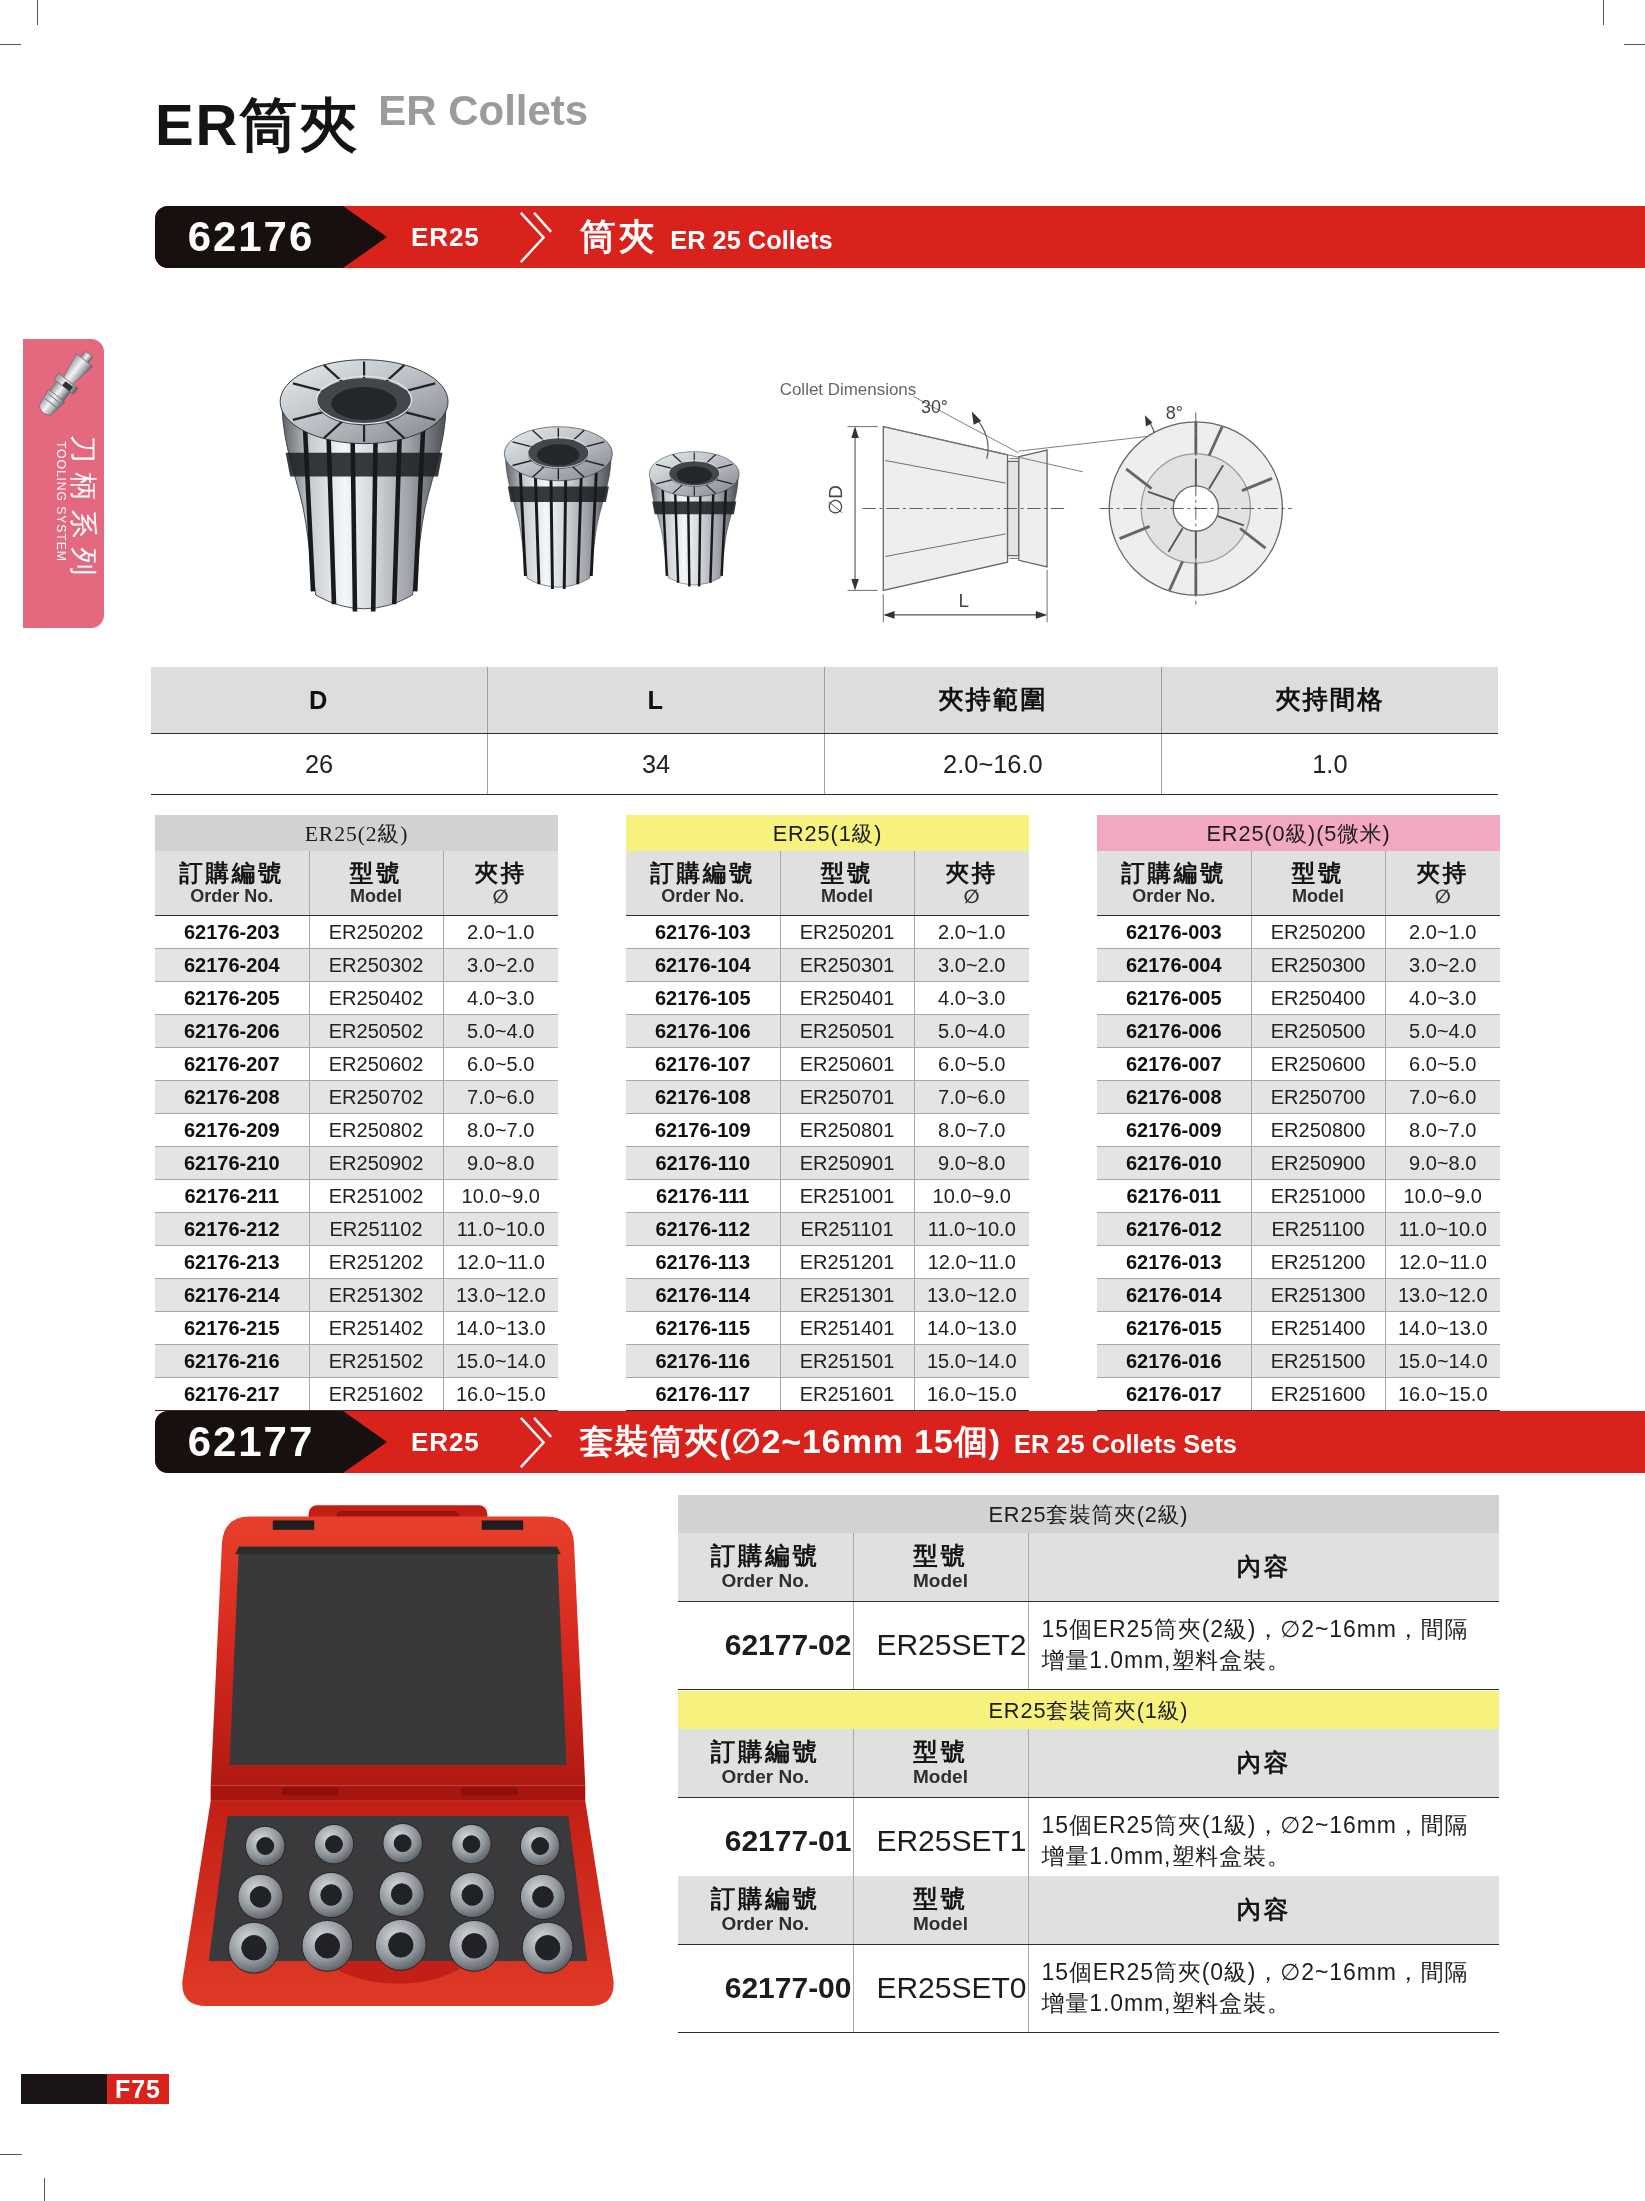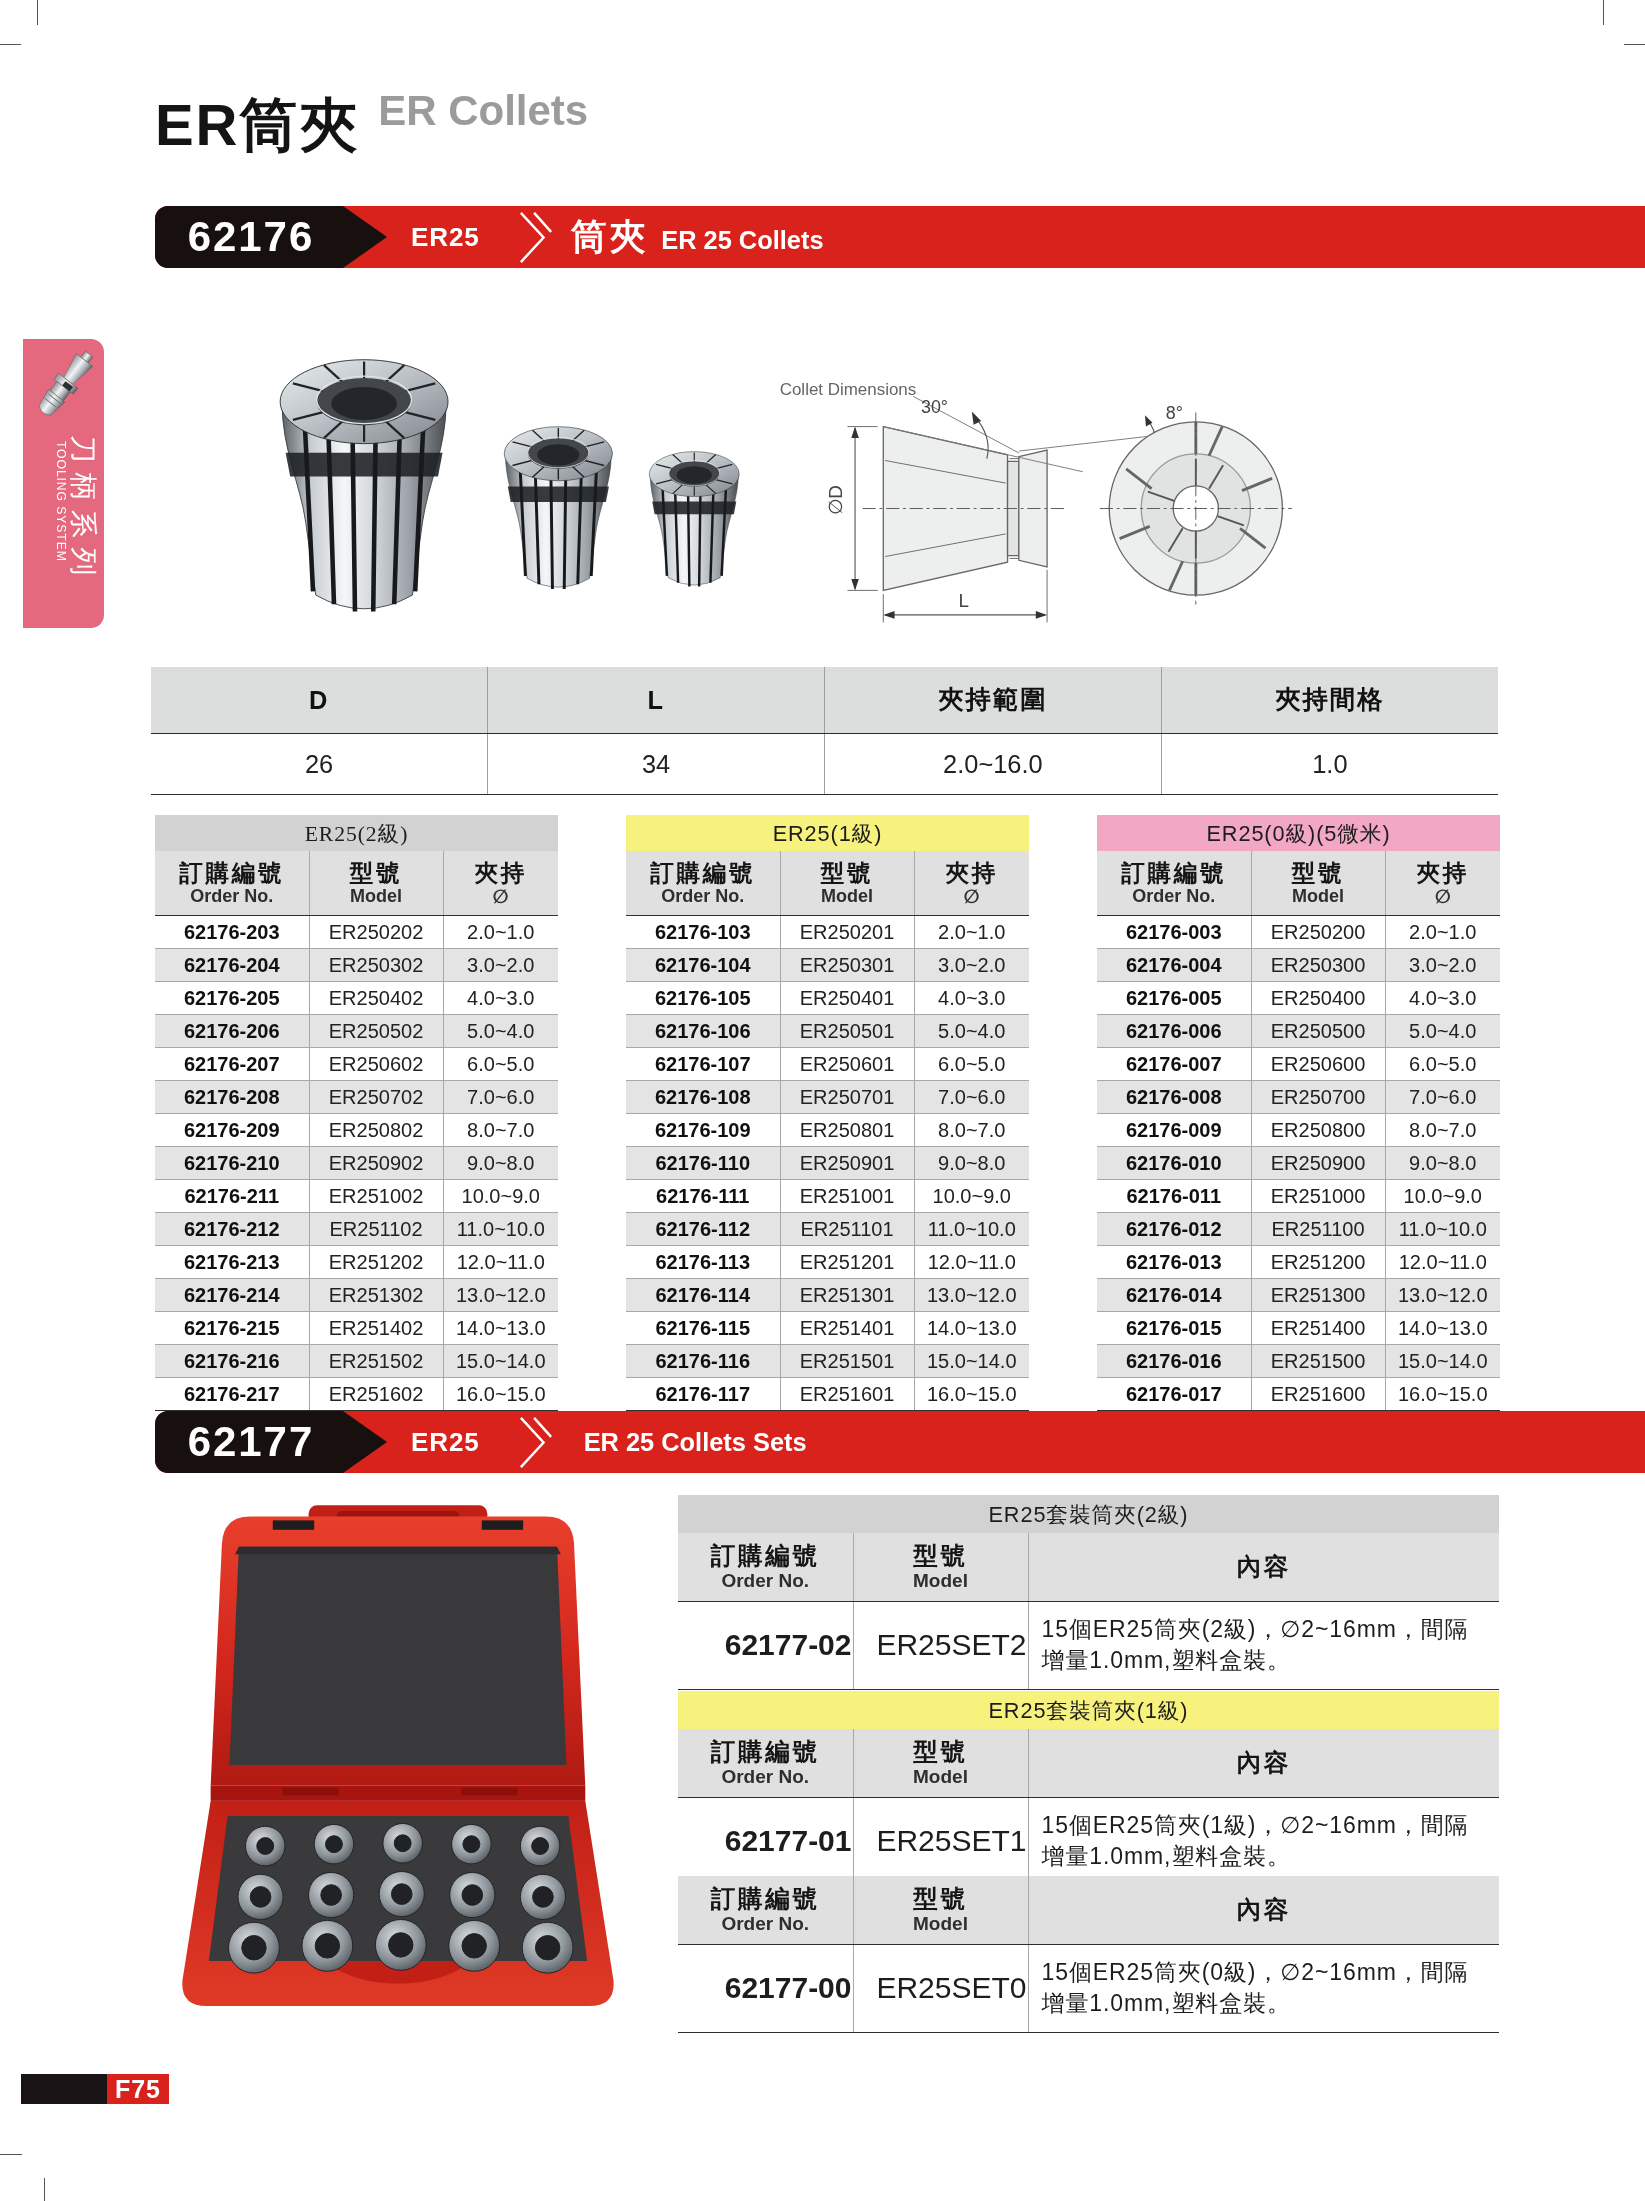--- a/index.html
+++ b/index.html
@@ -26,21 +26,21 @@
   
   .banner{position:absolute;left:155px;width:1622px;height:62px;border-radius:13px;
           overflow:hidden;display:flex;align-items:center;}
   .banner-code{position:absolute;left:0;top:0;width:232px;height:100%;background:#17100f;
                clip-path:polygon(0 0,188px 0,232px 50%,188px 100%,0 100%);
                display:flex;align-items:center;}
   .banner-code span{display:block;width:192px;text-align:center;color:#fff;
                     font-size:42px;font-weight:700;letter-spacing:1.9px;}
   .banner-series{margin-left:256px;color:#fff;font-size:26px;font-weight:700;letter-spacing:0.9px;position:relative;}
   .banner-chevron{margin-left:38px;position:relative;flex:0 0 auto;}
-  .banner-title{margin-left:17px;display:flex;align-items:baseline;position:relative;white-space:nowrap;}
+  .banner-title{margin-left:26px;display:flex;align-items:baseline;position:relative;white-space:nowrap;}
   .bt-zh{color:#fff;font-size:36px;font-weight:700;letter-spacing:2.8px;}
   .bt-en{color:#fff;font-size:25.4px;font-weight:700;margin-left:13px;}
   .banner.b2 .bt-zh{font-size:34px;letter-spacing:0.9px;}
 
   
   .spec{position:absolute;left:151px;top:667px;width:1347px;border-collapse:collapse;table-layout:fixed;}
   .spec th{height:64px;background:#dcdddd;font-size:25.4px;font-weight:700;color:#111;
            border-bottom:1.9px solid #2c2c2c;border-left:0.9px solid #9f9f9f;letter-spacing:1.9px;}
   .spec th:first-child{border-left:none;}
   .spec td{height:58px;background:#fff;font-size:25.4px;text-align:center;color:#222;
@@ -583,20 +583,21 @@
   <div class="banner b2" style="top: 1411px; background-color: rgb(217, 34, 28);">
     <div class="banner-code">
       <span>62177</span>
     </div>
     <div class="banner-series">ER25</div>
     <svg class="banner-chevron" width="36" height="51" viewBox="0 0 38 54">
       <path d="M3,1 L27,27 L3,53" fill="none" stroke="#fff" stroke-width="2.6"></path>
       <path d="M17,1 L35,21" fill="none" stroke="#fff" stroke-width="2.6"></path>
     </svg>
     <div class="banner-title">
+      <span class="bt-zh">套裝筒夾(∅2~16mm  15個)</span>
       <span class="bt-en">ER 25 Collets Sets</span>
     </div>
   </div>
 
   <svg class="case" style="left:141px;top:1505px;" width="513" height="556" viewBox="0 0 545 590">
     <defs>
       <linearGradient id="redLid" x1="0" y1="0" x2="0" y2="1">
         <stop offset="0" stop-color="#e8402c"></stop>
           <stop offset="0.5" stop-color="#d5281e"></stop>
           <stop offset="1" stop-color="#b01a12"></stop>

